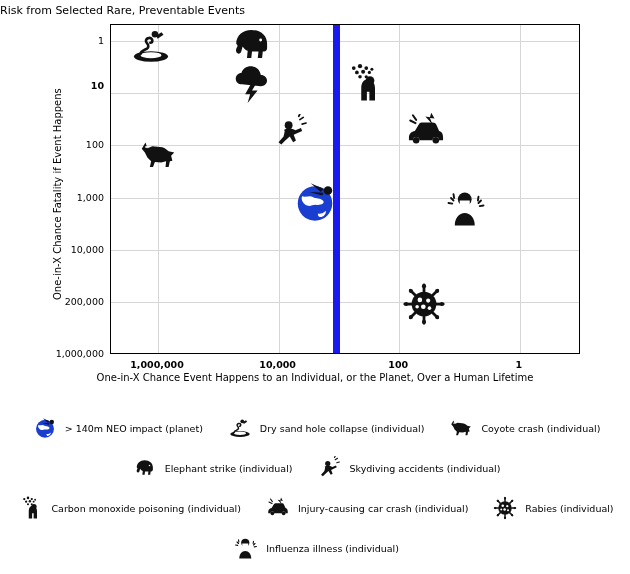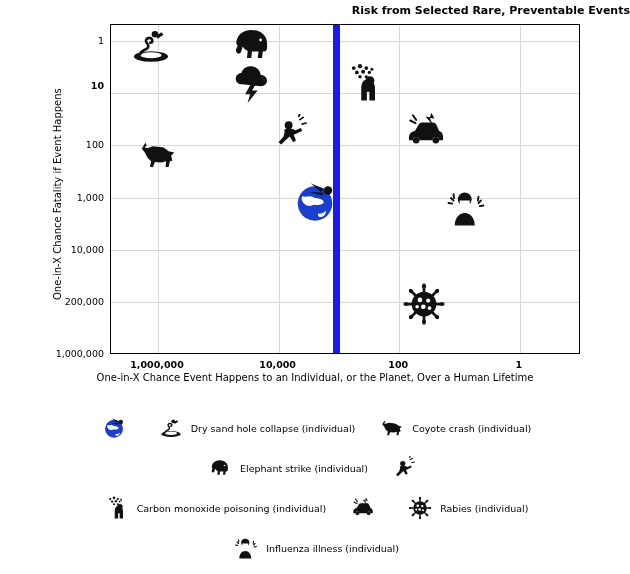--- a/index.html
+++ b/index.html
@@ -20,24 +20,23 @@
     width: 630px;
     height: 574px;
   }
 
   
   .chart-title {
     position: absolute;
     left: 0;
     top: 4px;
     width: 630px;
-    text-align: right;
+    text-align: left;
     font-size: 11px;
     color: #000;
-    font-weight: bold;
   }
   .plot-frame {
     position: absolute;
     left: 110px;
     top: 24px;
     width: 470px;
     height: 330px;
     border: 1px solid #000000;
     box-sizing: border-box;
     background: #ffffff;
@@ -289,20 +288,21 @@
           <span class="legend-icon">
             <svg width="24" height="24" viewBox="0 0 64 64">
       <circle cx="32" cy="34" r="24" fill="#1a3fd0"></circle>
       <path d="M14 24c6 2 10-2 15 1s10 1 14 5-4 7-9 6-8 3-13 1-9-8-7-13z" fill="#ffffff"></path>
       <path d="M36 48c4 1 8-1 11-4 1 4-3 9-8 9-2 0-3-2-3-5z" fill="#ffffff"></path>
       <circle cx="50" cy="16" r="6" fill="#111"></circle>
       <path d="M44 14L26 6l14 12z" fill="#111"></path>
       <path d="M44 19L24 18l18 5z" fill="#111"></path>
     </svg>
           </span>
+          <span class="legend-text">&gt; 140m NEO impact (planet)</span>
         </div>
         <div class="legend-item">
           <span class="legend-icon">
             <svg width="24" height="24" viewBox="0 0 64 64">
       <ellipse cx="32" cy="48" rx="26" ry="8" fill="#111"></ellipse>
       <ellipse cx="32" cy="46" rx="16" ry="4.5" fill="#ffffff"></ellipse>
       <path d="M16 44c0-4 6-6 10-8 3-2 2-6 0-8-3-3-2-7 2-8 3-1 6 1 6 4 0 2-1 3-3 3" fill="none" stroke="#111" stroke-width="4" stroke-linecap="round"></path>
       <circle cx="38" cy="14" r="5" fill="#111"></circle>
       <path d="M40 16l8-5 3 4-9 6z" fill="#111"></path>
     </svg>
@@ -330,20 +330,21 @@
           <span class="legend-text">Elephant strike (individual)</span>
         </div>
         <div class="legend-item">
           <span class="legend-icon">
             <svg width="24" height="24" viewBox="0 0 64 64">
       <circle cx="26" cy="20" r="7" fill="#111"></circle>
       <path d="M18 28c6-3 14-3 20 1l10-4 2 5-11 5-4 2 4 10-5 3-6-10-8 7-7 7-5-4 9-10 2-9z" fill="#111"></path>
       <path d="M46 10l6-4M50 18l7-2M44 4l2-4" stroke="#111" stroke-width="3" stroke-linecap="round" fill="none"></path>
     </svg>
           </span>
+          <span class="legend-text">Skydiving accidents (individual)</span>
         </div>
       </div>
       <div class="legend-row">
         <div class="legend-item">
           <span class="legend-icon">
             <svg width="24" height="24" viewBox="0 0 64 64">
       <g fill="#111">
         <circle cx="14" cy="8" r="3"></circle>
                 <circle cx="24" cy="5" r="3.4"></circle>
                 <circle cx="34" cy="8" r="3"></circle>
@@ -363,20 +364,21 @@
         <div class="legend-item">
           <span class="legend-icon">
             <svg width="24" height="24" viewBox="0 0 64 64">
       <path d="M6 42c0-6 4-9 9-10l6-10c1-2 3-3 5-3h16c3 0 5 1 6 4l4 9c4 1 6 4 6 10v4h-6a5 5 0 00-10 0H22a5 5 0 00-10 0H6z" fill="#111"></path>
       <circle cx="17" cy="46" r="5" fill="#111"></circle>
               <circle cx="47" cy="46" r="5" fill="#111"></circle>
       <path d="M40 4l5 9-7-1 4 10-11-12 7 1z" fill="#111"></path>
       <path d="M8 16l8 4M12 8l5 7" stroke="#111" stroke-width="3" stroke-linecap="round"></path>
     </svg>
           </span>
+          <span class="legend-text">Injury-causing car crash (individual)</span>
         </div>
         <div class="legend-item">
           <span class="legend-icon">
             <svg width="24" height="24" viewBox="0 0 64 64">
       <g stroke="#111" stroke-width="4" stroke-linecap="round">
         <path d="M32 4v10M32 50v10M4 32h10M50 32h10M12 12l7 7M45 45l7 7M52 12l-7 7M19 45l-7 7"></path>
       </g>
       <g fill="#111">
         <circle cx="32" cy="6" r="3"></circle>
                 <circle cx="32" cy="58" r="3"></circle>

